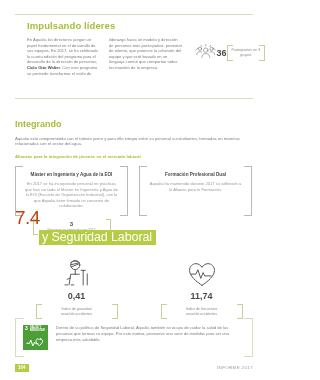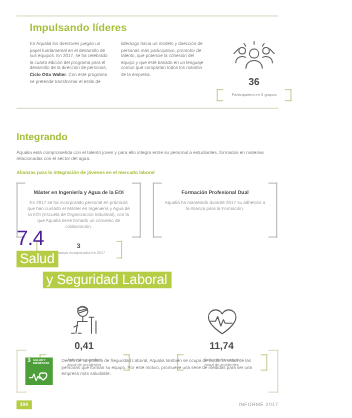--- a/index.html
+++ b/index.html
@@ -32,21 +32,21 @@
     font-size:4.1px;
     line-height:5.6px;
     color:#7d7d7d;
     text-align:left;
   }
   .body-t b{color:#4a4a4a;font-weight:bold;}
 
   
   .kpi-card{
     width:70px;
-    display:flex;flex-direction:column;align-items:center;
+    display:flex;flex-direction:row;align-items:center;
     margin-left:4px;
   }
   .kpi-icon{width:40px;height:30px;display:block;}
   .kpi-num{
     font-size:9px;font-weight:bold;color:#4a4a4a;
     margin-top:2px;line-height:10px;
   }
   .bracket-box{
     position:relative;width:68px;margin-top:2px;padding:3px 2px;
     box-sizing:border-box;text-align:center;
@@ -90,21 +90,21 @@
     border-top:1px solid #c9cf9b;border-bottom:1px solid #c9cf9b;
   }
   .mini:before{left:0;border-left:1px solid #c9cf9b;}
   .mini:after{right:0;border-right:1px solid #c9cf9b;}
   .mini-num{font-size:6px;font-weight:bold;color:#4a4a4a;line-height:7px;}
   .mini-cap{font-size:3.4px;line-height:4.4px;color:#9a9a9a;}
 
   
   .s3{position:absolute;left:15px;top:209px;width:238px;}
   .num74{
-    font-size:19px;line-height:17px;color:#4c1d95;font-weight:normal;letter-spacing:-.5px;
+    font-size:19px;line-height:17px;color:#c2410c;font-weight:normal;letter-spacing:-.5px;
   }
   .hl{
     display:inline-block;background:#b5cc45;color:#ffffff;
     font-size:12.5px;line-height:15px;padding:0 4px 0 3px;letter-spacing:-.1px;
   }
   .hl2{margin-top:1px;padding-left:24px;}
 
   
   .statrow{display:flex;gap:30px;margin-top:13px;padding-left:14px;}
   .stat{width:95px;display:flex;flex-direction:column;align-items:center;}
@@ -215,23 +215,20 @@
     <div class="mini-wrap" style="width:113px;">
       <div class="mini">
         <div class="mini-num">3</div>
         <div class="mini-cap">Personas incorporadas en 2017</div>
       </div>
     </div>
   </div>
 
   <div class="s3">
     <div class="num74">7.4</div>
-    <div>
-      <span class="hl">Salud</span>
-    </div>
     <div class="hl2">
       <span class="hl">y Seguridad Laboral</span>
     </div>
 
     <div class="statrow">
 
       <div class="stat">
         <div class="stat-icon">
           <svg width="30" height="30" viewBox="0 0 34 34">
             <g fill="none" stroke="#5a5a5a" stroke-width="1.1" stroke-linecap="round" stroke-linejoin="round">

